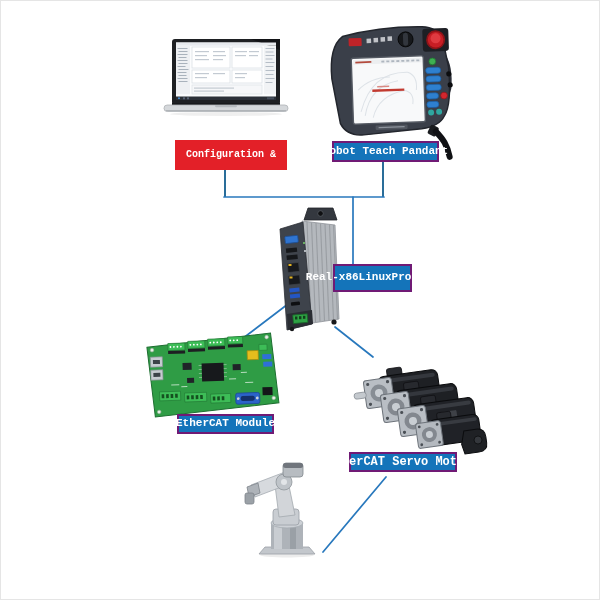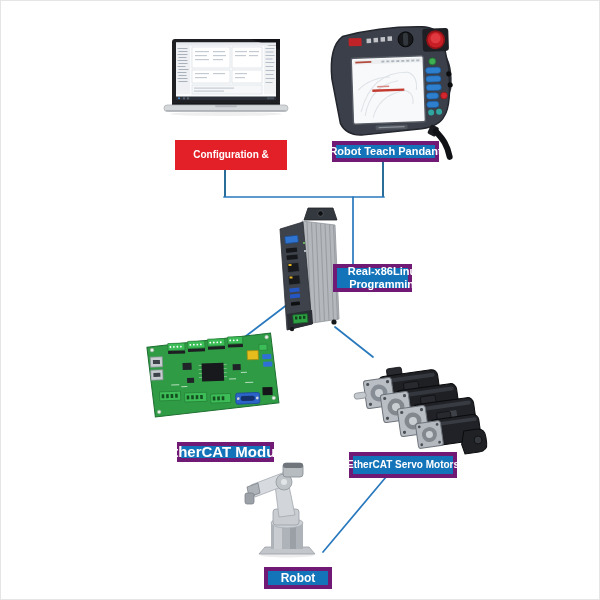--- a/index.html
+++ b/index.html
@@ -8,31 +8,31 @@
     border:1px solid #e5e5e5;box-sizing:border-box;overflow:hidden;
     font-family:"Liberation Sans",sans-serif;
   }
   .abs{position:absolute;}
   svg{display:block;overflow:visible;}
   
   .conn{stroke:var(--connector-line,#2878bd);stroke-width:1.7;fill:none;stroke-linecap:round;}
   .conn-stub{stroke:var(--connector-stub,#2a6d99);stroke-width:2;fill:none;}
   
   .label{
-    position:absolute;display:flex;flex-direction:column;align-items:center;justify-content:center;
+    position:absolute;display:flex;flex-direction:row;align-items:center;justify-content:center;
     color:var(--label-text,#fff);font-weight:bold;text-align:center;line-height:1.22;
-    box-sizing:border-box;white-space:nowrap;
+    box-sizing:border-box;white-space:nowrap;font-family:Liberation Mono, monospace;
   }
   .label-red{background:var(--red-label-bg,#e32028);}
-  .label-blue{background:var(--blue-label-bg,#1474ba);border:4px solid #701a75;}
+  .label-blue{background:var(--blue-label-bg,#1474ba);border:2px solid #701a75;}
   #config-label{left:174px;top:139px;width:112px;height:30px;font-size:10px;}
   #pendant-label{left:331px;top:140px;width:107px;height:21px;font-size:11px;}
   #controller-label{left:332px;top:263px;width:79px;height:28px;font-size:11px;padding-left:25px;}
-  #module-label{left:176px;top:441px;width:97px;height:20px;font-size:15px;}
-  #motors-label{left:348px;top:451px;width:108px;height:26px;font-size:10px;}
+  #module-label{left:176px;top:413px;width:97px;height:20px;font-size:11px;}
+  #motors-label{left:348px;top:451px;width:108px;height:20px;font-size:12px;}
   #robot-label{left:263px;top:566px;width:68px;height:22px;font-size:12px;}
 </style>
 </head>
 <body>
 
 <div class="canvas">
 
   <svg class="abs" style="left:0;top:0" width="600" height="600" viewBox="0 0 600 600">
     <line class="conn-stub" x1="224" y1="168" x2="224" y2="196"></line>
     <line class="conn-stub" x1="382" y1="160" x2="382" y2="196"></line>
@@ -458,17 +458,14 @@
   </div>
 
   <div id="module-label" class="label label-blue">
     <span>EtherCAT Module</span>
   </div>
 
   <div id="motors-label" class="label label-blue">
     <span>EtherCAT Servo Motors</span>
   </div>
 
-  <div id="robot-label" class="label label-blue">
-    <span>Robot</span>
-  </div>
 
 </div>
 
 </body></html>

